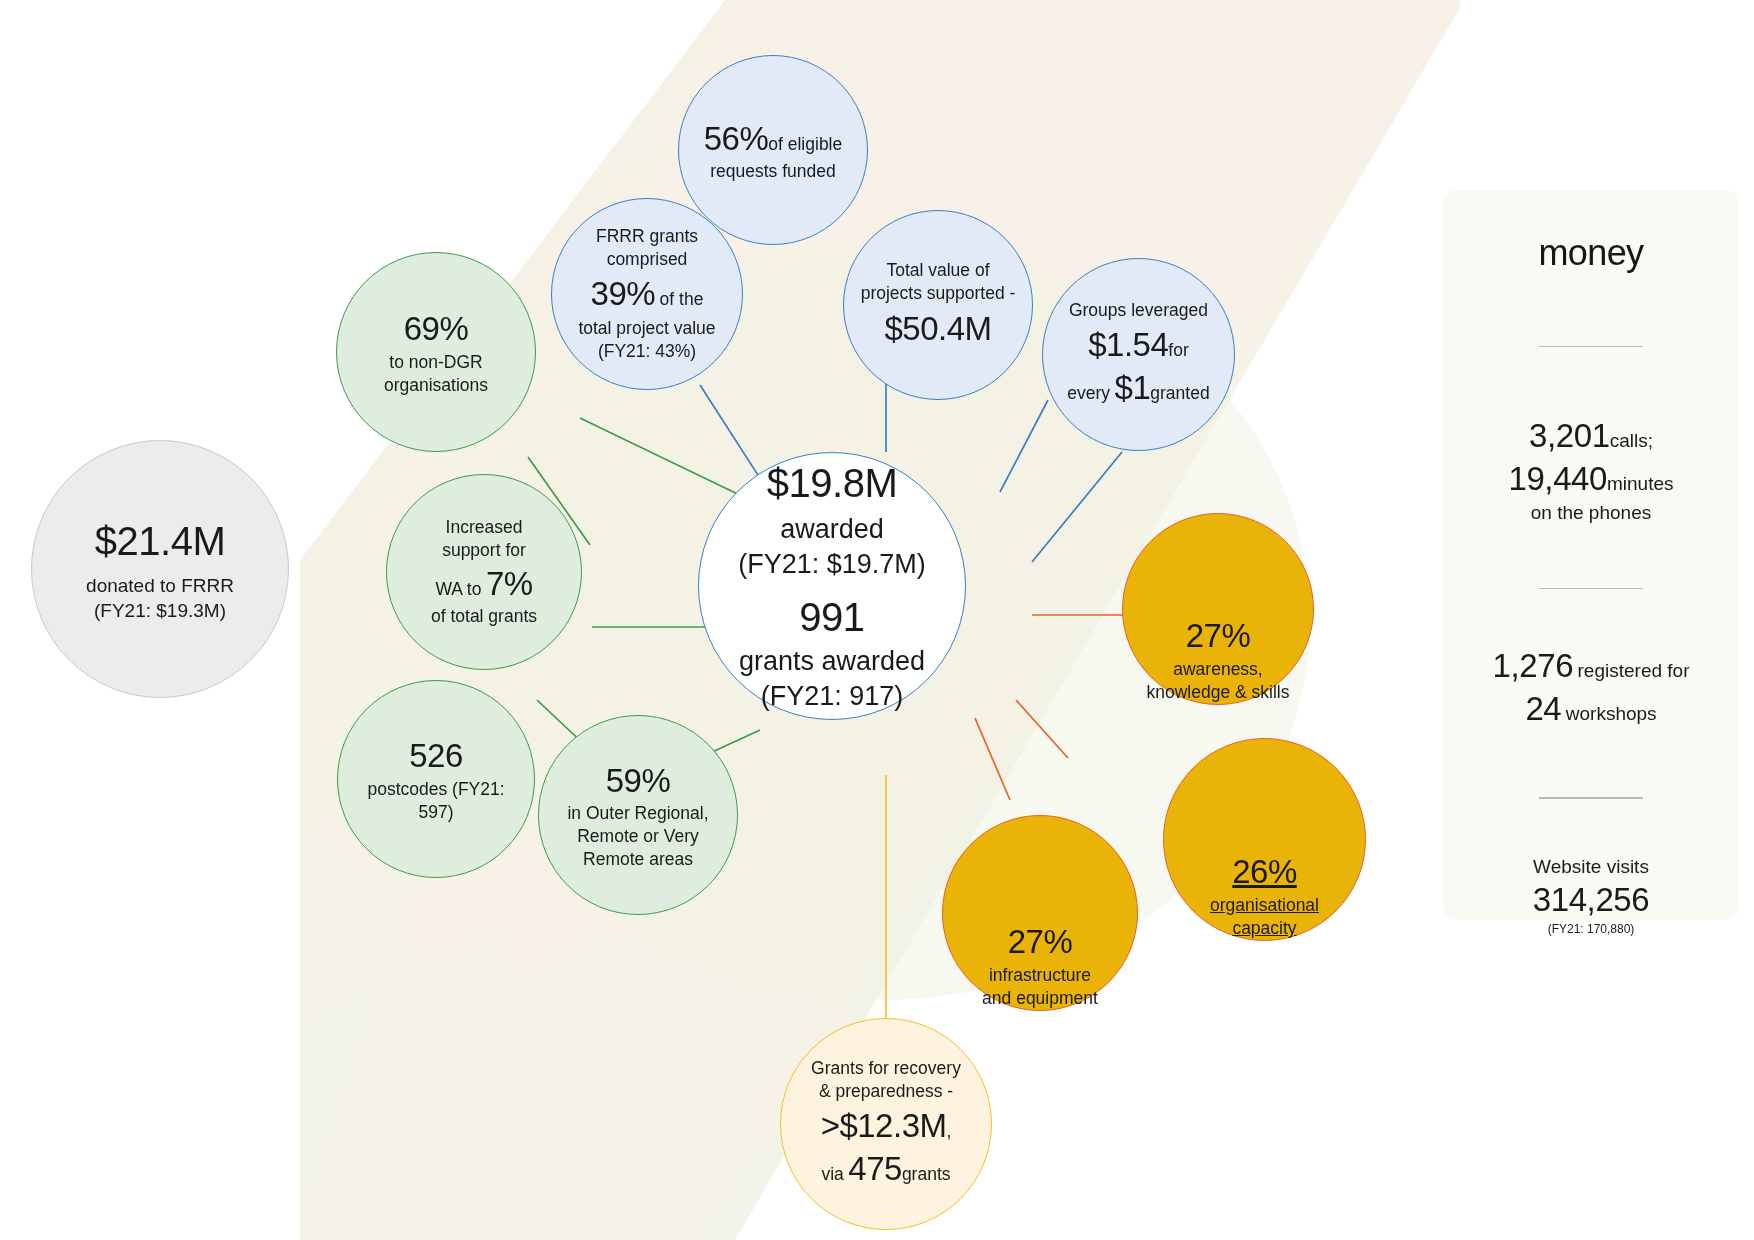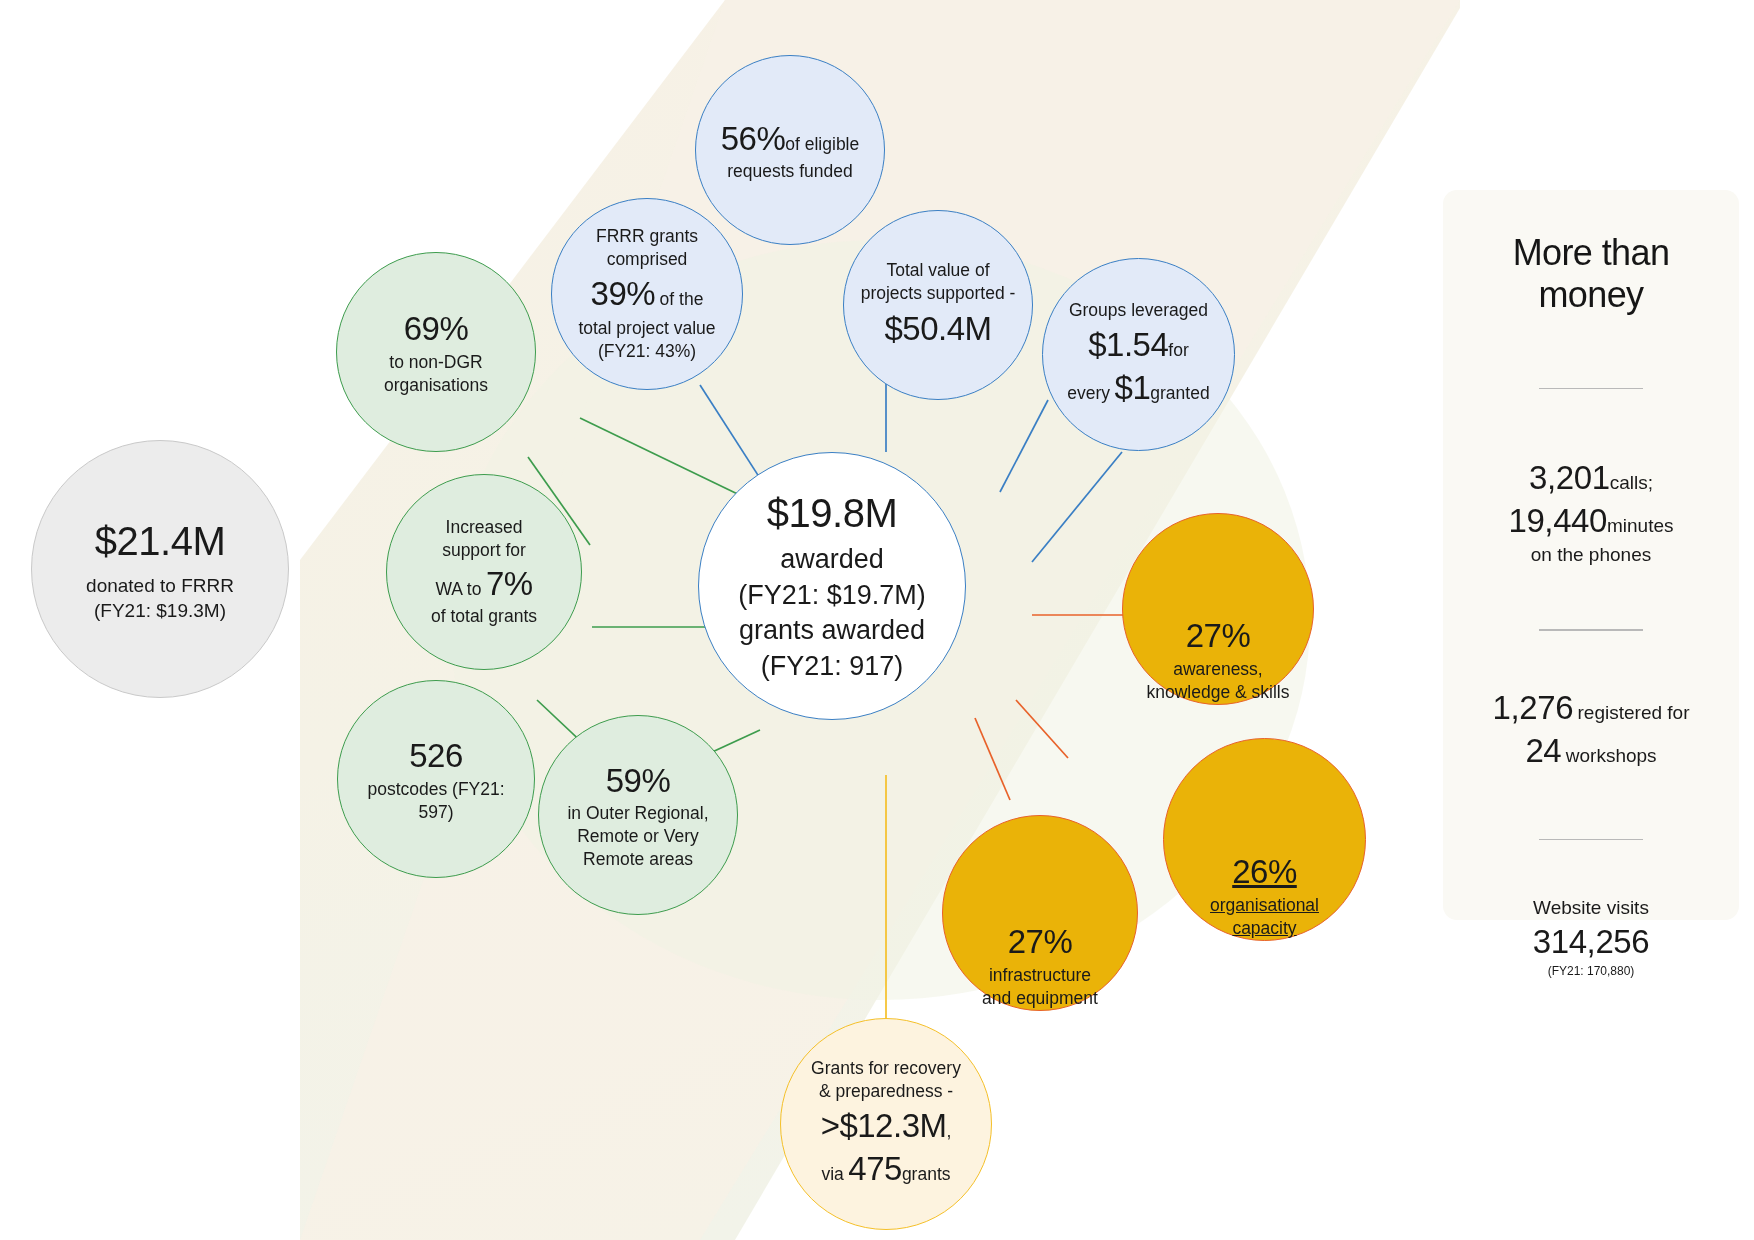--- a/index.html
+++ b/index.html
@@ -137,26 +137,27 @@
     <div class="sm2" style="margin-top:6px;">donated to FRRR</div>
     <div class="sm2">(FY21: $19.3M)</div>
   </div>
 </div>
 
 <div class="node white" style="left:698px; top:452px; width:268px; height:268px;">
   <div class="inner">
     <div class="big2" style="margin-bottom:2px;">$19.8M</div>
     <div class="mid">awarded</div>
     <div class="mid">(FY21: $19.7M)</div>
+    <div class="big2" style="margin-top:8px;">991</div>
     <div class="mid">grants awarded</div>
     <div class="mid">(FY21: 917)</div>
   </div>
 </div>
 
-<div class="node blue" style="left:695px; top:55px; width:190px; height:190px;text-align:center;">
+<div class="node blue" style="left:678px; top:55px; width:190px; height:190px;text-align:center;">
   <div class="inner">
     <div>
       <span class="big">56%</span><span class="sm">of eligible</span>
     </div>
     <div class="sm">requests funded</div>
   </div>
 </div>
 
 <div class="node blue" style="left:551px; top:198px; width:192px; height:192px;">
   <div class="inner">
@@ -261,21 +262,20 @@
 <div class="node orange" style="left:942px; top:815px; width:196px; height:196px;">
   <div class="inner">
     <div class="big">27%</div>
     <div class="sm">infrastructure</div>
     <div class="sm">and equipment</div>
   </div>
 </div>
 
 <div id="side-panel">
   <div class="panel-title">
-    <div>More than</div>
     <div>money</div>
   </div>
 
   <div class="divider" style="margin-top:72px;"></div>
 
   <div class="stat" style="margin-top:68px;">
     <div>
       <span class="num">3,201</span><span class="lbl">calls;</span>
     </div>
     <div>

